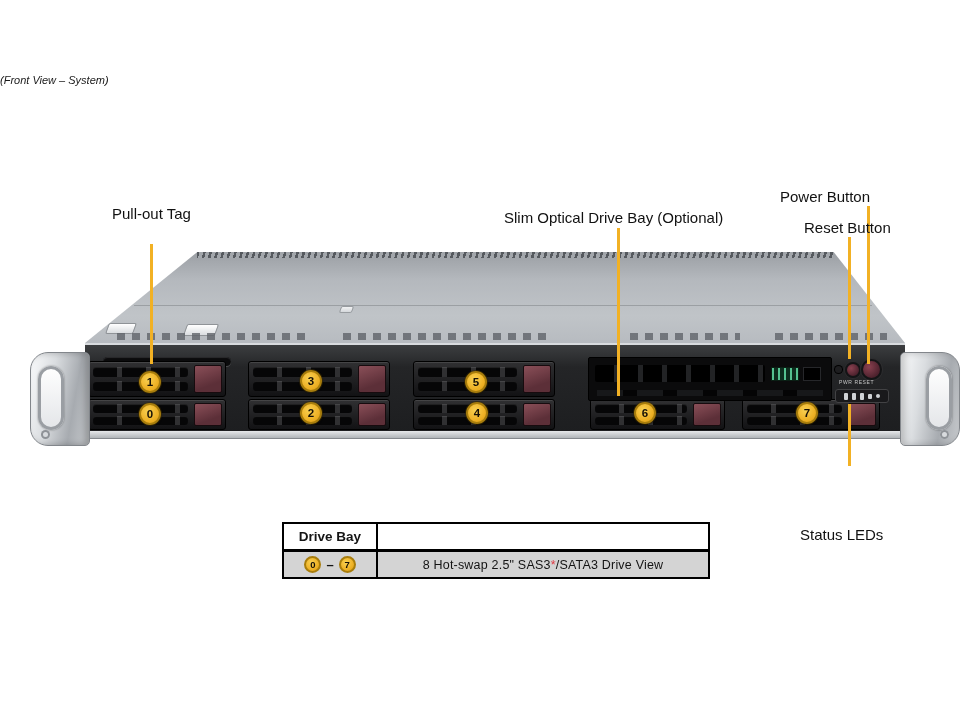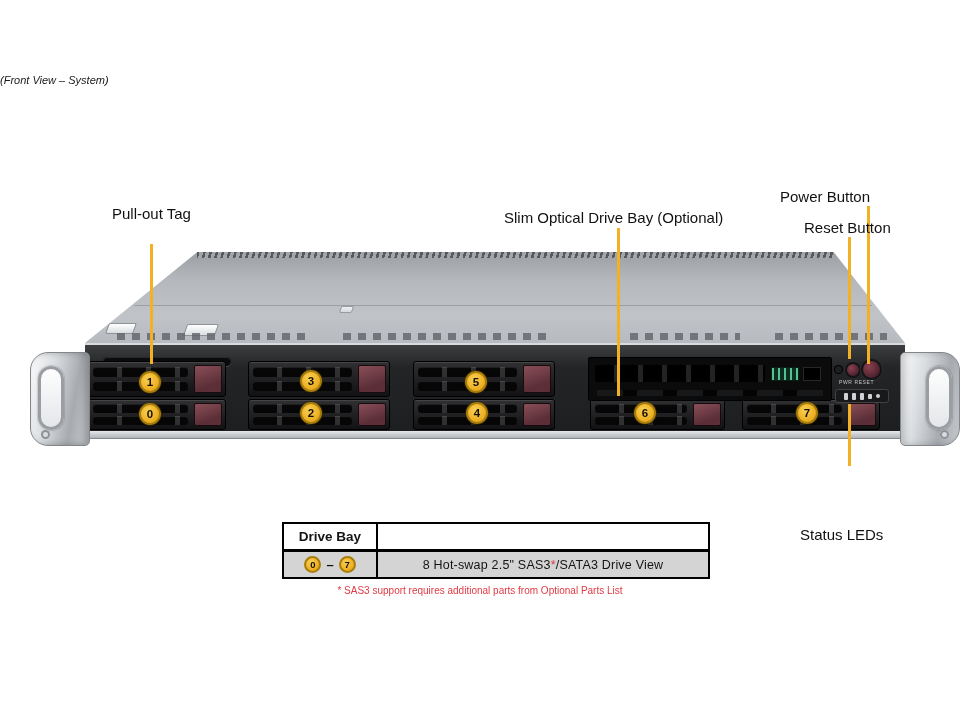--- a/index.html
+++ b/index.html
@@ -245,15 +245,14 @@
         <span class="tcircle">7</span>
       </div>
       <div class="c2">
         <span>8 Hot-swap 2.5" SAS3</span>
           <span class="red">*</span>
           <span>/SATA3 Drive View</span>
       </div>
     </div>
   </div>
 
-  <div class="footnote">* SAS3 support requires additional parts from Optional Parts List</div>
 
 </div>
 
 </body></html>

